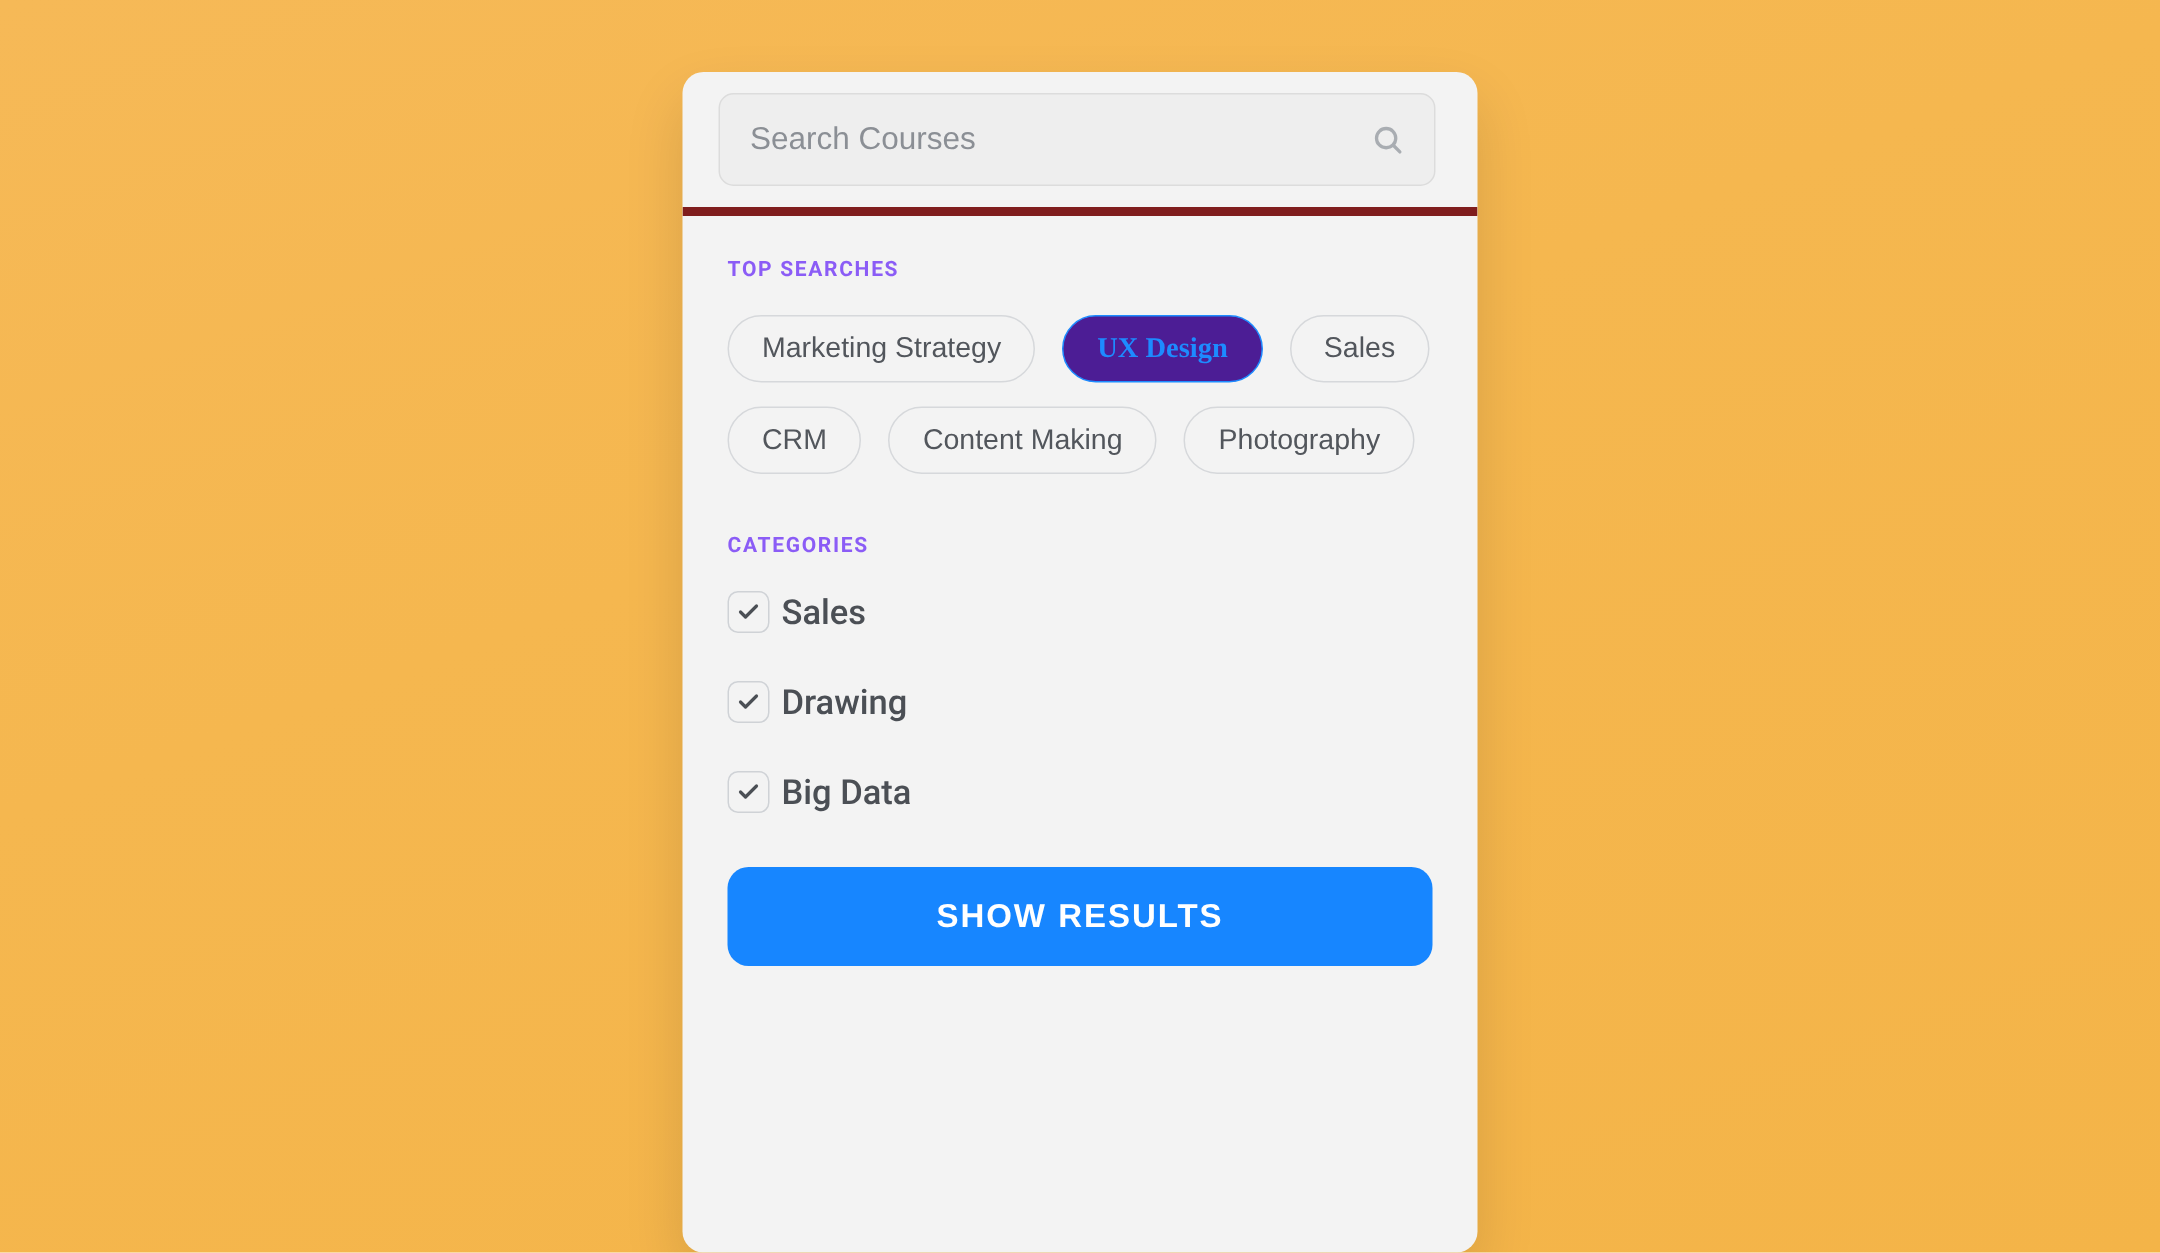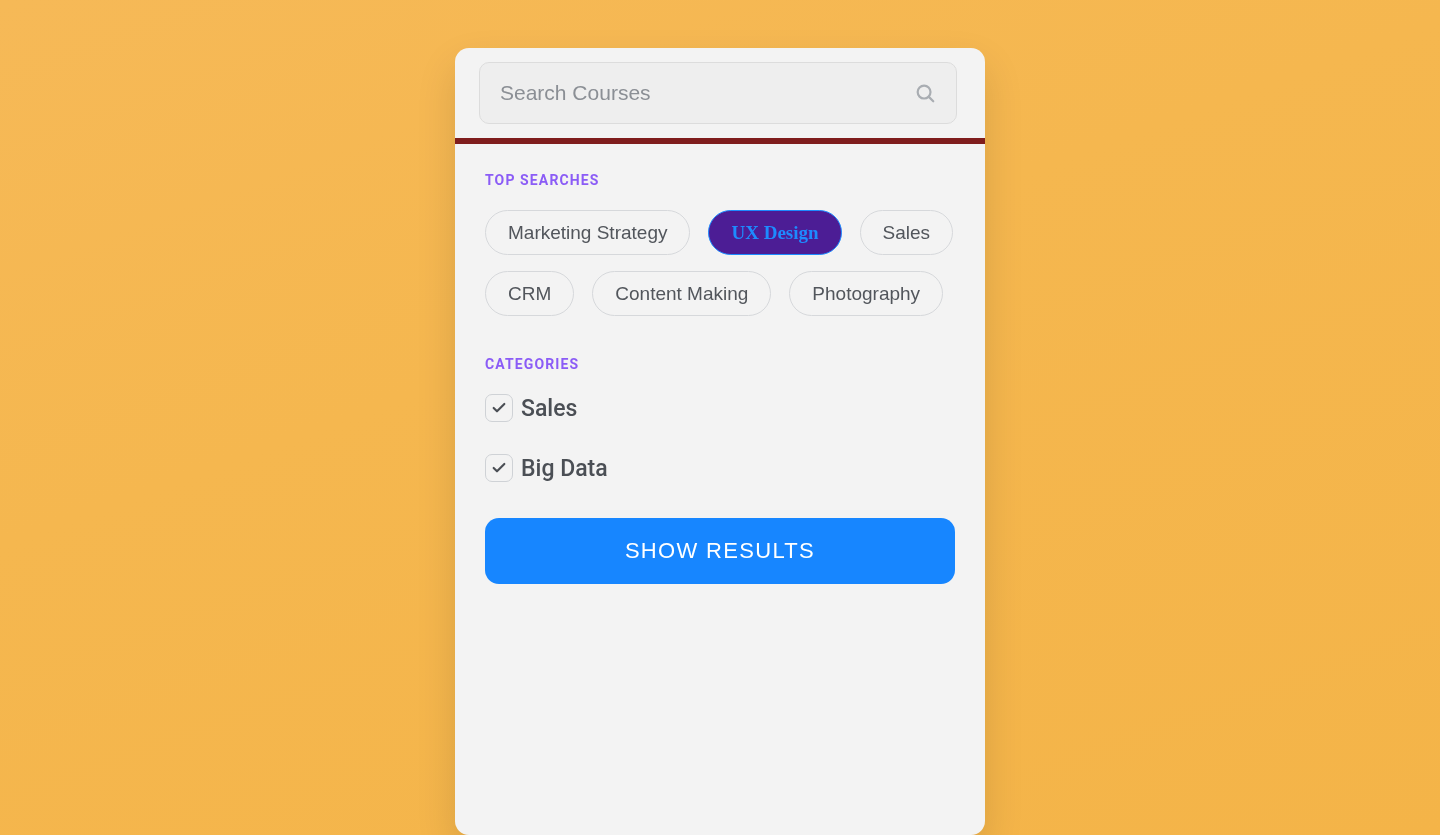--- a/index.html
+++ b/index.html
@@ -109,21 +109,21 @@
     padding: 0 30px 0 30px;
   }
   .primary-btn {
     width: 100%;
     background: #1786ff;
     color: #ffffff;
     border: none;
     border-radius: 14px;
     height: 66px;
     font-size: 22px;
-    font-weight: 400;
+    font-weight: 700;
     letter-spacing: 0.06em;
     cursor: pointer;
   }
 </style>
 </head>
 <body>
 
 <div class="card">
 
   <div class="search-wrap">
@@ -157,20 +157,28 @@
       <div class="cat-item">
         <span class="checkbox">
           <svg width="16" height="16" viewBox="0 0 24 24" fill="none" stroke="currentColor" stroke-width="3.2" stroke-linecap="round" stroke-linejoin="round">
               <polyline points="20 6 9 17 4 12"></polyline>
             </svg>
         </span>
         <span class="cat-label">Sales</span>
       </div>
 
 
+      <div class="cat-item">
+        <span class="checkbox">
+          <svg width="16" height="16" viewBox="0 0 24 24" fill="none" stroke="currentColor" stroke-width="3.2" stroke-linecap="round" stroke-linejoin="round">
+              <polyline points="20 6 9 17 4 12"></polyline>
+            </svg>
+        </span>
+        <span class="cat-label">Drawing</span>
+      </div>
 
       <div class="cat-item">
         <span class="checkbox">
           <svg width="16" height="16" viewBox="0 0 24 24" fill="none" stroke="currentColor" stroke-width="3.2" stroke-linecap="round" stroke-linejoin="round">
               <polyline points="20 6 9 17 4 12"></polyline>
             </svg>
         </span>
         <span class="cat-label">Big Data</span>
       </div>
 

